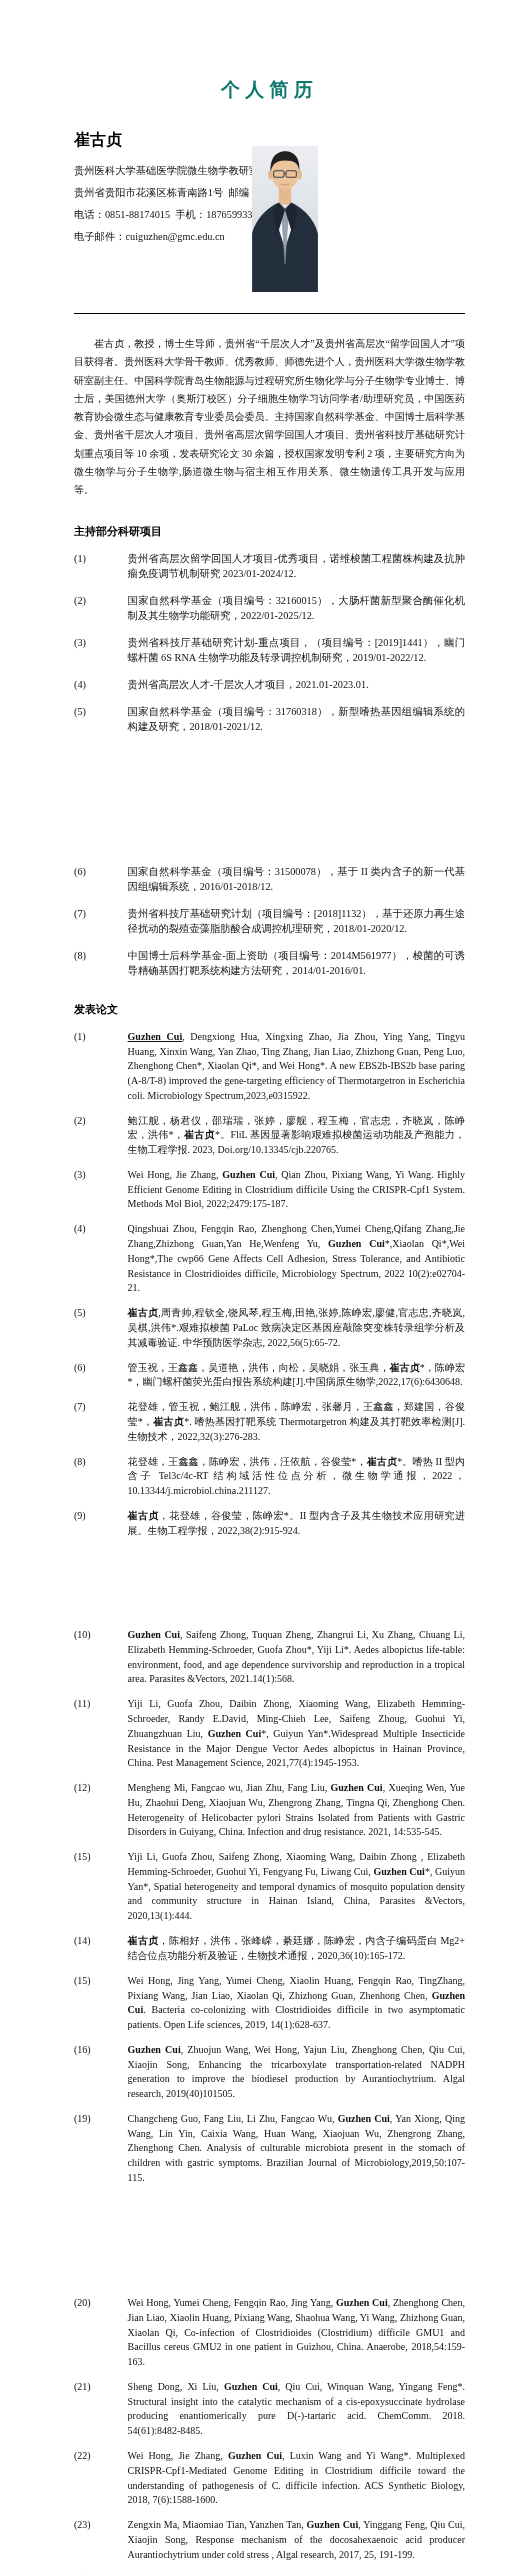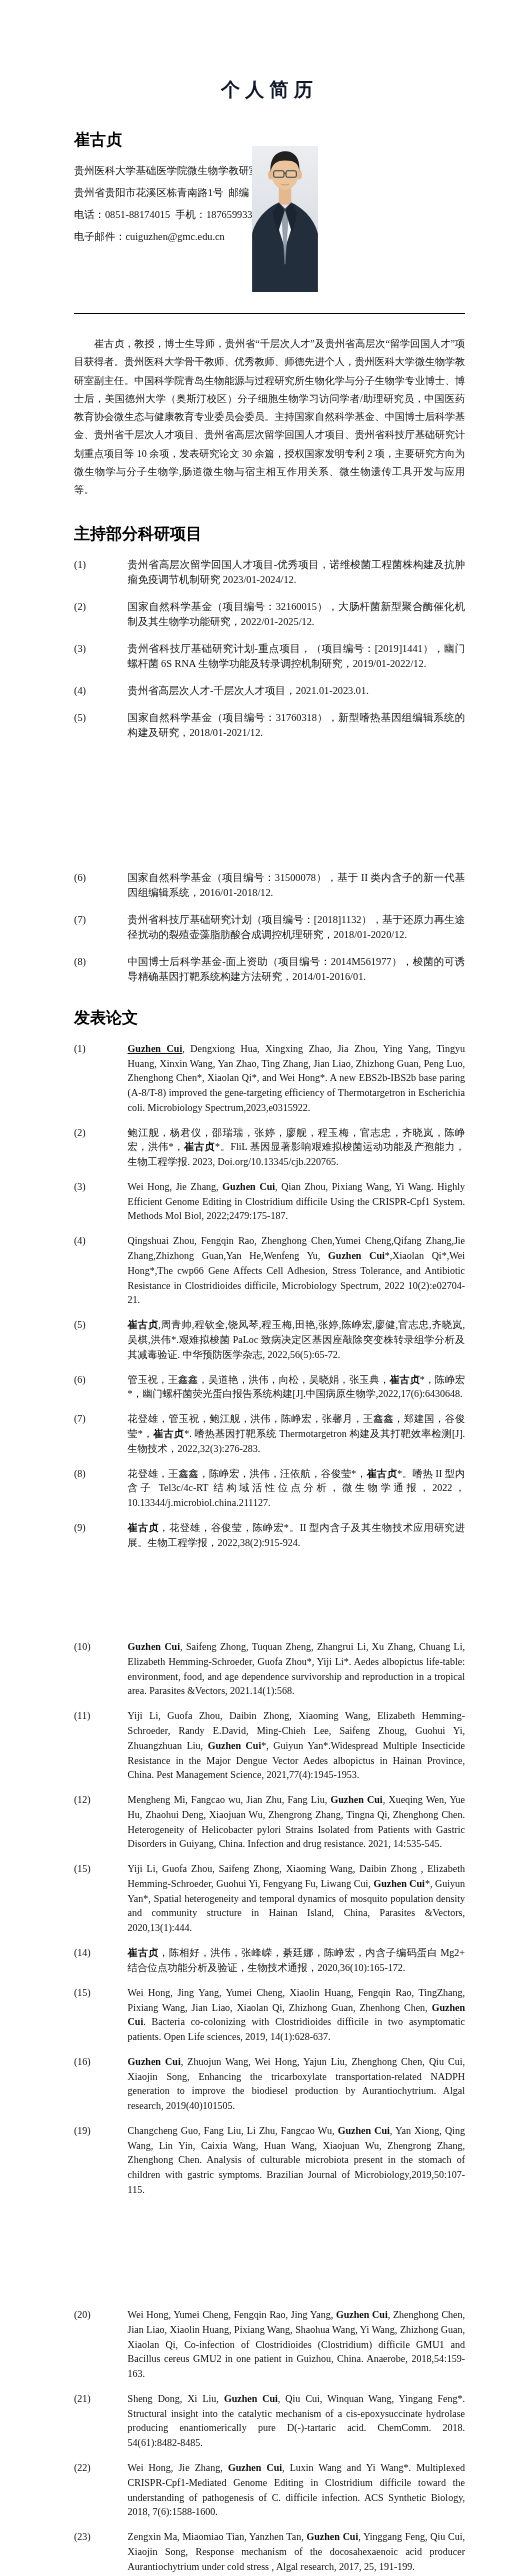--- a/index.html
+++ b/index.html
@@ -15,21 +15,21 @@
     margin-left: 74px;
     padding-top: 77px;
   }
   .page-title {
     font-family: "Liberation Sans", "DejaVu Sans", sans-serif;
     font-size: 19px;
     font-weight: 700;
     letter-spacing: 5.2px;
     text-align: center;
     margin: 0;
-    color: #0f172a;
+    color: #0f766e;
   }
   .header-block { position: relative; margin-top: 27px; min-height: 170px; }
   .person-name {
     font-family: "Liberation Sans", "DejaVu Sans", sans-serif;
     font-size: 16px;
     font-weight: 700;
     margin: 0 0 9.3px 0;
     color: #000;
   }
   .contact-line { font-size: 10.3px; line-height: 22px; margin: 0; white-space: pre-wrap; }
@@ -49,21 +49,21 @@
   }
   .intro-par {
     font-size: 10px;
     line-height: 18.3px;
     text-align: justify;
     text-indent: 2em;
     margin: 20.6px 0 0 0;
   }
   .section-heading {
     font-family: Liberation Sans, sans-serif;
-    font-size: 16px;
+    font-size: 11px;
     font-weight: 700;
     margin: 24px 0 0 0;
     color: #000;
   }
   .ref-list { margin-top: 12.4px; }
   .ref-item { display: flex; font-size: 10px; line-height: 14.7px; margin-bottom: 10.3px; }
   .projects .ref-item { font-size: 10.3px; line-height: 15px; margin-bottom: 12px; }
   .ref-num { width: 21.6px; flex: none; }
   .ref-text { flex: 1; text-align: justify; margin-left: 32px; }
   .ref-text b { font-weight: 700; }

